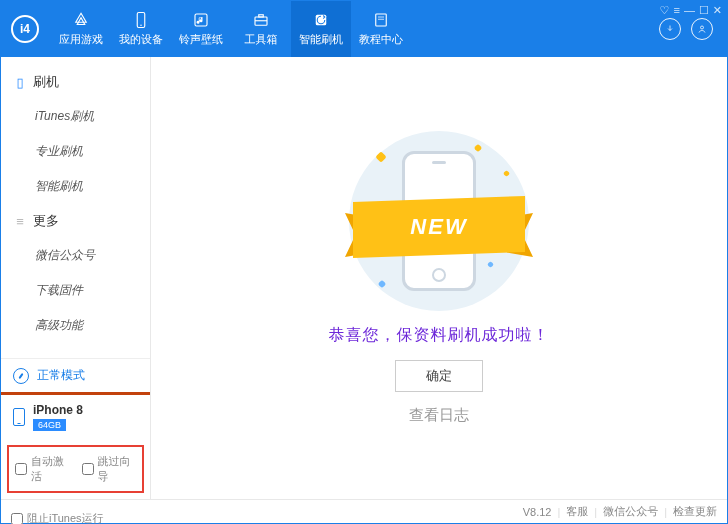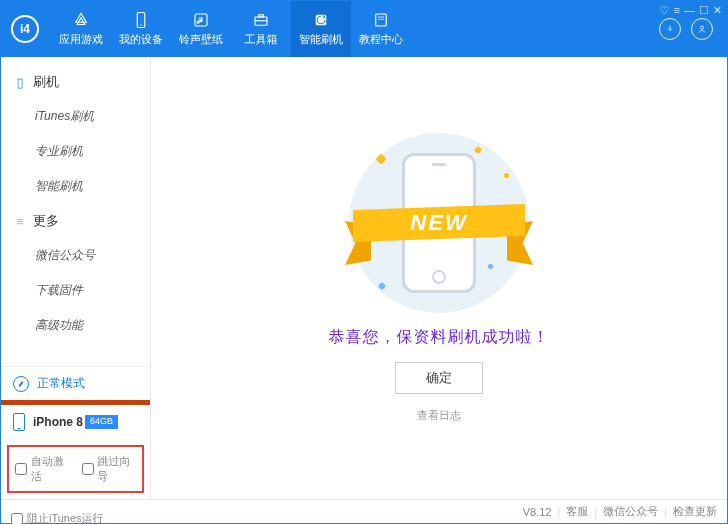--- a/index.html
+++ b/index.html
@@ -27,42 +27,42 @@
   .body { flex: 1; display: flex; min-height: 0; position: relative; }
   .sidebar { width: 150px; border-right: 1px solid #e8e8e8; display: flex; flex-direction: column; }
   .side-scroll { flex: 1; overflow: hidden; padding-top: 8px; }
   .sec-title { display: flex; align-items: center; gap: 6px; padding: 8px 12px; font-size: 13px; color: #333; }
   .sec-title .glyph { width: 14px; text-align: center; color: #2b8cff; font-size: 13px; }
   .sec-title.more .glyph { color: #bbb; }
   .side-item { padding: 9px 10px 9px 34px; font-size: 12px; color: #555; cursor: pointer; font-style: italic; }
   .side-item.active { color: #1a7fe8; }
   .side-bottom { border-top: 1px solid #eee; }
   .mode-row, .device-row { display: flex; align-items: center; padding: 8px 12px; gap: 8px; }
-  .mode-row { border-bottom: 5px solid #c2410c; color: #1a7fe8; align-items: center; }
+  .mode-row { border-bottom: 3px solid #c2410c; color: #1a7fe8; align-items: center; }
   .mode-icon { width: 16px; height: 16px; border: 1.5px solid #1a7fe8; border-radius: 50%; position: relative; }
   .mode-icon::after{ content:""; position:absolute; width:2px; height:6px; background:#1a7fe8; left:50%; top:50%; transform:translate(-50%,-50%) rotate(35deg); border-radius:2px;}
   .phone-icon { width: 12px; height: 18px; border: 1.5px solid #1a7fe8; border-radius: 2px; position: relative; }
   .phone-icon::after{content:""; position:absolute; bottom:1px; left:50%; transform:translateX(-50%); width:3px; height:1.5px; background:#1a7fe8;}
-  .device-info { display: flex; flex-direction: row; gap: 2px; }
+  .device-info { display: flex; flex-direction: column; gap: 2px; }
   .device-info .dname { font-weight: bold; font-size: 12px; }
   .badge { display:inline-block; background:#2b8cff; color:#fff; font-size:9px; padding:1px 5px; border-radius:0; width:max-content; }
   .opt-row { border: 2px solid #e74034; margin: 6px; padding: 7px 6px; display: flex; gap: 12px; align-items: center; color: #888; font-size: 11px; }
   .opt-row label { display: flex; align-items: center; gap: 4px; cursor: pointer; }
   input[type=checkbox] { width: 12px; height: 12px; }
 
   
   .main { flex: 1; display: flex; flex-direction: column; align-items: center; justify-content: center; gap: 14px; background: #fff; position: relative; }
   .success-title { font-size: 16px; color: #6d28d9; letter-spacing: 1px; }
   .btn-ok { padding: 6px 30px; border: 1px solid #ccc; background: #fff; cursor: pointer; font-size: 13px; color: #444; font-family: Liberation Mono, monospace; }
-  .log-link { font-size: 11px; color: #999; cursor: pointer; }
+  .log-link { font-size: 15px; color: #999; cursor: pointer; }
   .hero { width: 180px; height: 180px; border-radius: 50%; background: #e9f2f8; position: relative; display: flex; align-items: center; justify-content: center; }
   .hero .phone { width: 74px; height: 140px; background: #fff; border: 3px solid #cdd7e1; border-radius: 12px; position: relative; }
   .hero .phone::before{content:""; position:absolute; top:7px; left:50%; transform:translateX(-50%); width:14px; height:3px; background:#cdd7e1; border-radius:2px;}
   .hero .phone::after{content:""; position:absolute; bottom:6px; left:50%; transform:translateX(-50%); width:10px; height:10px; border:2px solid #cdd7e1; border-radius:50%;}
-  .ribbon { position:absolute; left:4px; right:4px; top:74px; height:32px; }
+  .ribbon { position:absolute; left:4px; right:4px; top:68px; height:56px; }
   .ribbon .band { position:absolute; inset:0; background:#ffc116; transform: skewY(-2deg); }
   .ribbon .tail-l,.ribbon .tail-r{ position:absolute; width:26px; height:44px; background:#f0a500; top:14px; }
   .ribbon .tail-l{ left:-8px; clip-path: polygon(0 0,100% 10%,100% 90%,0 100%,40% 50%); }
   .ribbon .tail-r{ right:-8px; clip-path: polygon(0 10%,100% 0,60% 50%,100% 100%,0 90%); }
   .ribbon .txt { position:absolute; inset:0; display:flex; align-items:center; justify-content:center; color:#fff; font-weight:900; font-size:22px; letter-spacing:2px; font-style:italic; }
   .dot { position:absolute; background:#ffc116; border-radius:2px; transform: rotate(45deg); }
   .d1{width:8px;height:8px;top:22px;left:28px;} .d2{width:6px;height:6px;top:14px;right:48px;} .d3{width:5px;height:5px;top:40px;right:20px;} .d4{width:6px;height:6px;bottom:24px;left:30px;background:#6fb8ff;} .d5{width:5px;height:5px;bottom:44px;right:36px;background:#6fb8ff;}
 
   
   .statusbar { height: 24px; border-top: 1px solid #e8e8e8; display: flex; align-items: center; font-size: 11px; color: #888; padding: 0 10px; gap: 6px; }

